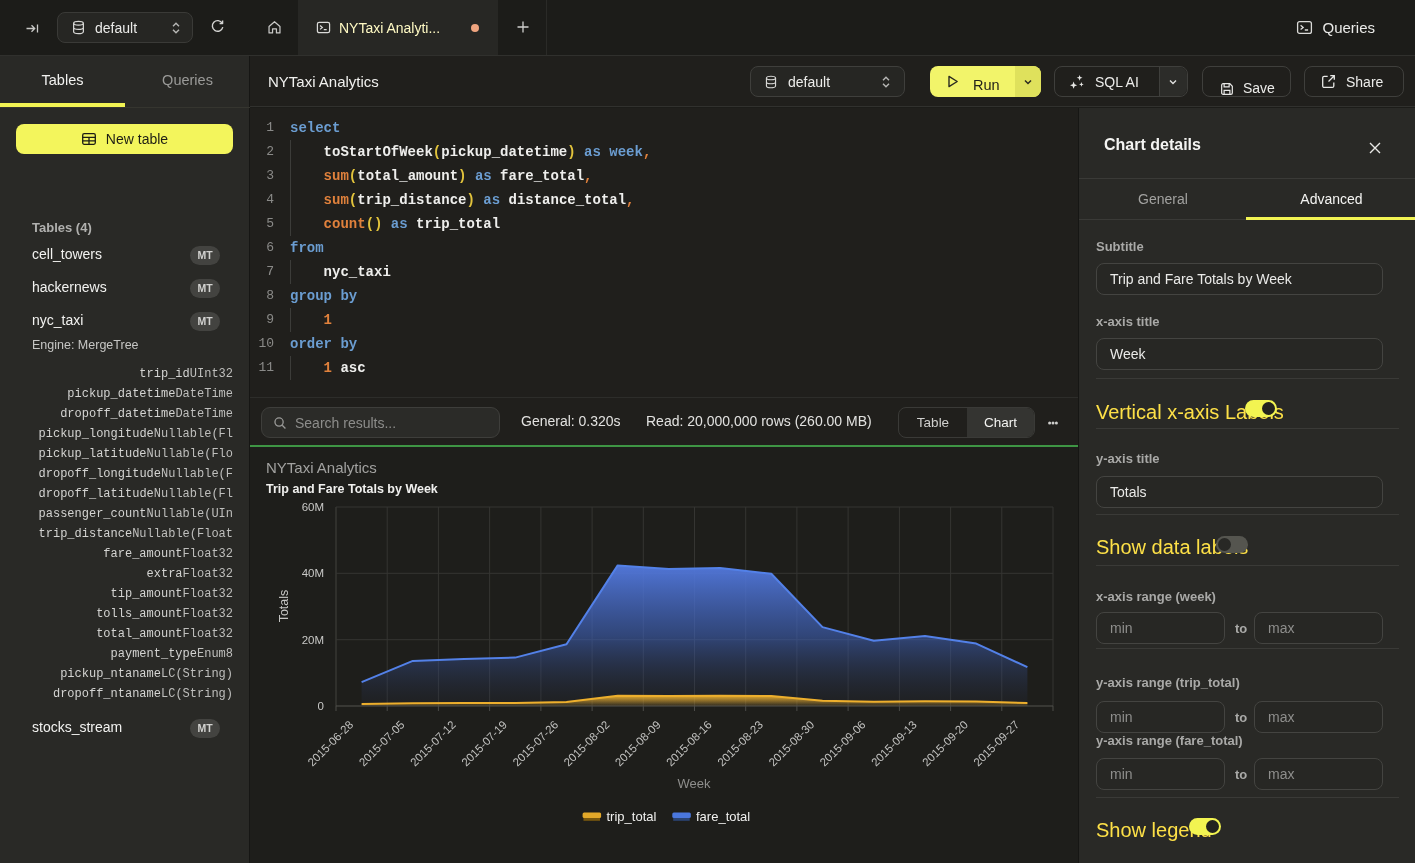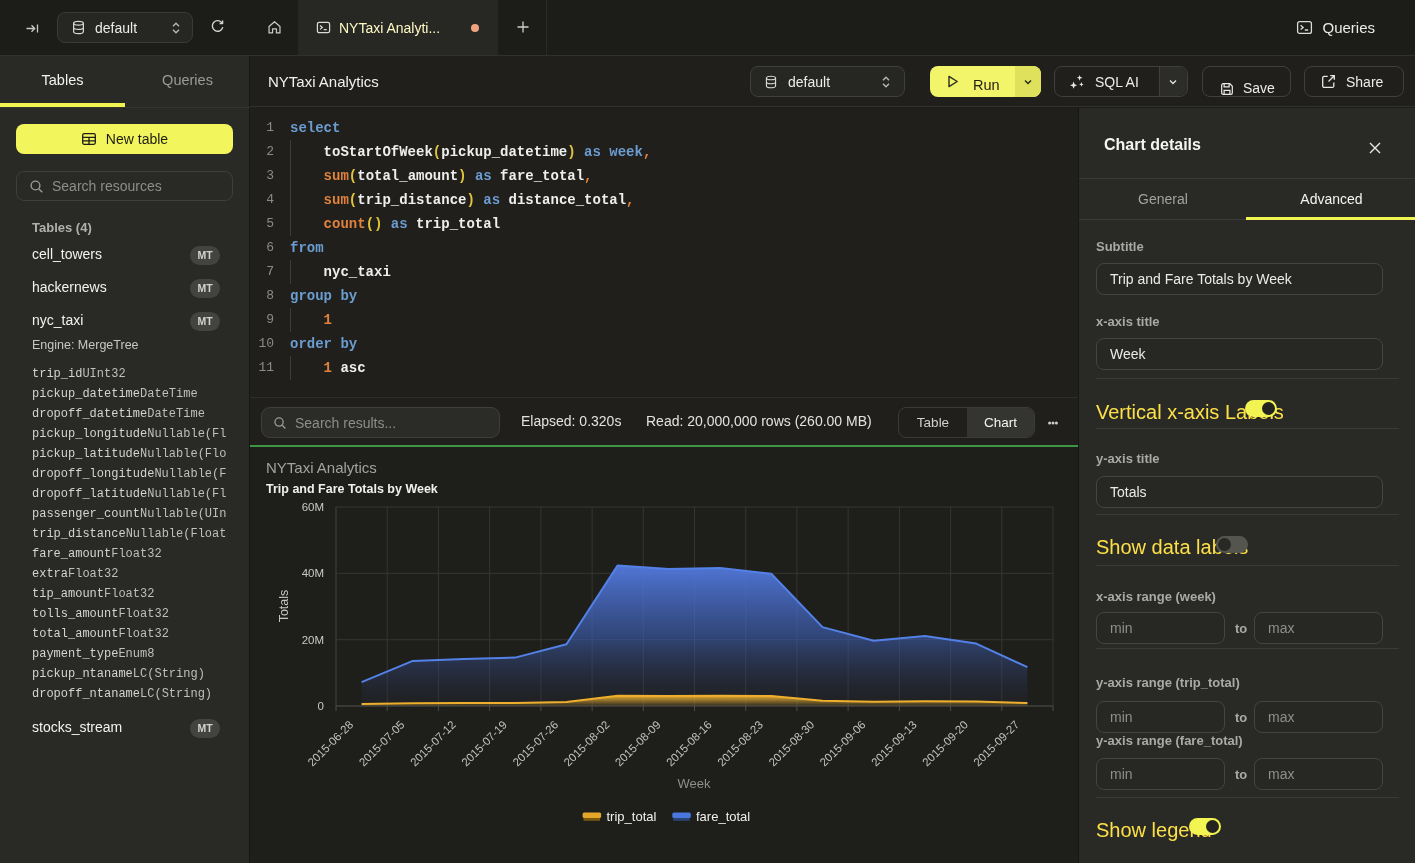--- a/index.html
+++ b/index.html
@@ -31,21 +31,21 @@
 #side-underline { position:absolute; left:0; top:47px; width:125px; height:4px; background:#f1f353; }
 #btn-newtable { position:absolute; left:16px; top:68px; width:217px; height:30px; background:#f3f55c; border-radius:8px; display:flex; align-items:center; justify-content:center; color:#1d1d14; font-size:14px; }
 #btn-newtable span { margin-left:9px; }
 #side-search { position:absolute; left:16px; top:115px; width:217px; height:30px; border:1px solid #3e3e3b; border-radius:8px; display:flex; align-items:center; color:#8d8d8b; font-size:14px; }
 #side-search svg { margin-left:12px; }
 #side-search span { margin-left:8px; }
 .side-label { position:absolute; left:32px; font-size:13px; font-weight:bold; color:#b0b0ae; }
 .trow { position:absolute; left:32px; font-size:14px; font-weight:500; color:#f2f2f0; }
 .mt-badge { position:absolute; left:190px; width:30px; height:19px; background:#434340; border-radius:10px; color:#d2d2d0; font-size:10.5px; font-weight:bold; text-align:center; line-height:19px; }
 .engine { position:absolute; left:32px; font-size:12.5px; color:#c6c6c4; }
-.col { position:absolute; left:32px; width:201px; font-family:"Liberation Mono", monospace; font-size:12px; color:#d4d4d2; white-space:nowrap; display:flex; justify-content:flex-start; }
+.col { position:absolute; left:32px; width:201px; font-family:"Liberation Mono", monospace; font-size:12px; color:#d4d4d2; white-space:nowrap; display:flex; justify-content:flex-end; }
 .col i { font-style:normal; color:#bfbfbd; }
 
 
 #mainhdr { position:absolute; left:250px; top:56px; width:1165px; height:51px; background:#201f1c; border-bottom:1px solid #31312e; }
 #mh-title { position:absolute; left:18px; top:17px; font-size:15px; font-weight:500; color:#f0f0ee; }
 .btn { position:absolute; top:10px; height:31px; border:1px solid #3f3f3c; border-radius:8px; display:flex; align-items:center; background:#201f1c; color:#ececea; font-size:14px; }
 
 
 #editor { position:absolute; left:250px; top:108px; width:828px; height:289px; background:#201f1c; }
 #gutter { position:absolute; left:0; top:8px; width:24px; text-align:right; font-family:"Liberation Mono", monospace; font-size:13px; line-height:24px; color:#8a8a88; }
@@ -147,27 +147,20 @@
         <div class="t2">Queries</div>
       </div>
     <div style="position:absolute; left:0; top:51px; width:250px; height:1px; background:#35352f;"></div>
       <div id="side-underline"></div>
     <div id="btn-newtable">
       <svg width="16" height="16" viewBox="0 0 16 16" fill="none" stroke="#1d1d14" stroke-width="1.3">
           <rect x="1.7" y="2.7" width="12.6" height="10.6" rx="1.5"></rect>
           <path d="M1.7 6.4h12.6M8 6.4v6.9M1.7 9.9h12.6"></path>
         </svg>
       <span>New table</span>
-    </div>
-    <div id="side-search">
-      <svg width="15" height="15" viewBox="0 0 15 15" fill="none" stroke="#9a9a98" stroke-width="1.4">
-          <circle cx="6.5" cy="6.5" r="4.4"></circle>
-          <path d="m9.9 9.9 3.4 3.4"></path>
-        </svg>
-      <span>Search resources</span>
     </div>
     <div class="side-label" style="top:164px">Tables (4)</div>
     <div class="trow" style="top:190px">cell_towers</div>
       <div class="mt-badge" style="top:190px">MT</div>
     <div class="trow" style="top:223px">hackernews</div>
       <div class="mt-badge" style="top:223px">MT</div>
     <div class="trow" style="top:256px">nyc_taxi</div>
       <div class="mt-badge" style="top:256px">MT</div>
     <div class="engine" style="top:282px">Engine: MergeTree</div>
     <div class="col" style="top:311px">trip_id<i>UInt32</i></div>
@@ -262,21 +255,21 @@
   </div>
 
   <div id="rtoolbar">
     <div id="rt-search">
       <svg width="14" height="14" viewBox="0 0 15 15" fill="none" stroke="#9a9a98" stroke-width="1.4">
           <circle cx="6.5" cy="6.5" r="4.4"></circle>
           <path d="m9.9 9.9 3.4 3.4"></path>
         </svg>
       <span>Search results...</span>
     </div>
-    <div class="rt-txt" style="left:271px">Elapsed: 0.320s</div>
+    <div class="rt-txt" style="left:271px">General: 0.320s</div>
     <div class="rt-txt" style="left:396px">Read: 20,000,000 rows (260.00 MB)</div>
     <div id="seg-wrap">
         <div id="seg-table">Table</div>
         <div id="seg-chart">Chart</div>
       </div>
     <div id="rt-dots">
         <svg width="10" height="4" viewBox="0 0 10 4" fill="#cfcfcd">
           <circle cx="1.6" cy="2" r="1.5"></circle>
           <circle cx="5" cy="2" r="1.5"></circle>
           <circle cx="8.4" cy="2" r="1.5"></circle>

